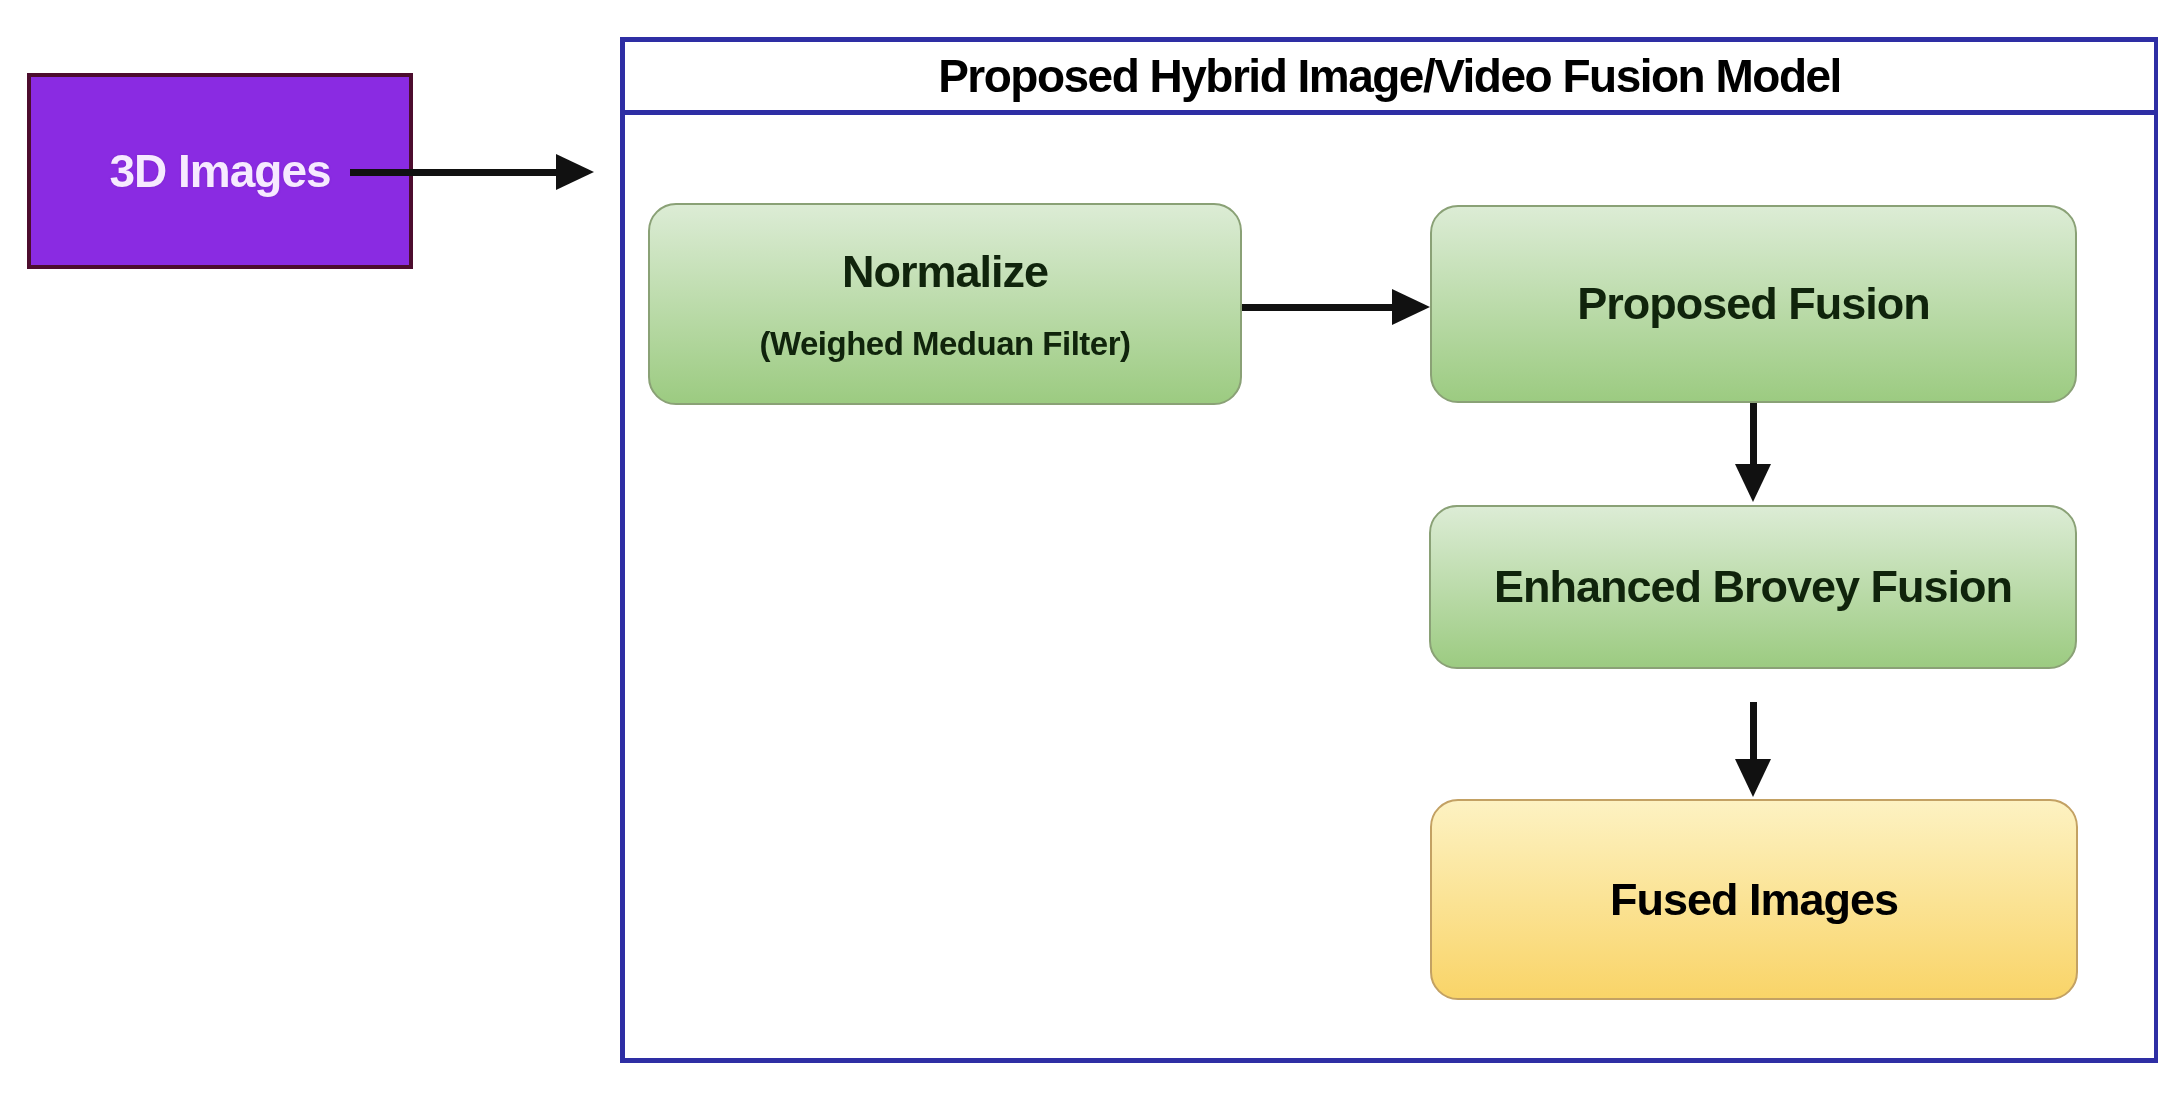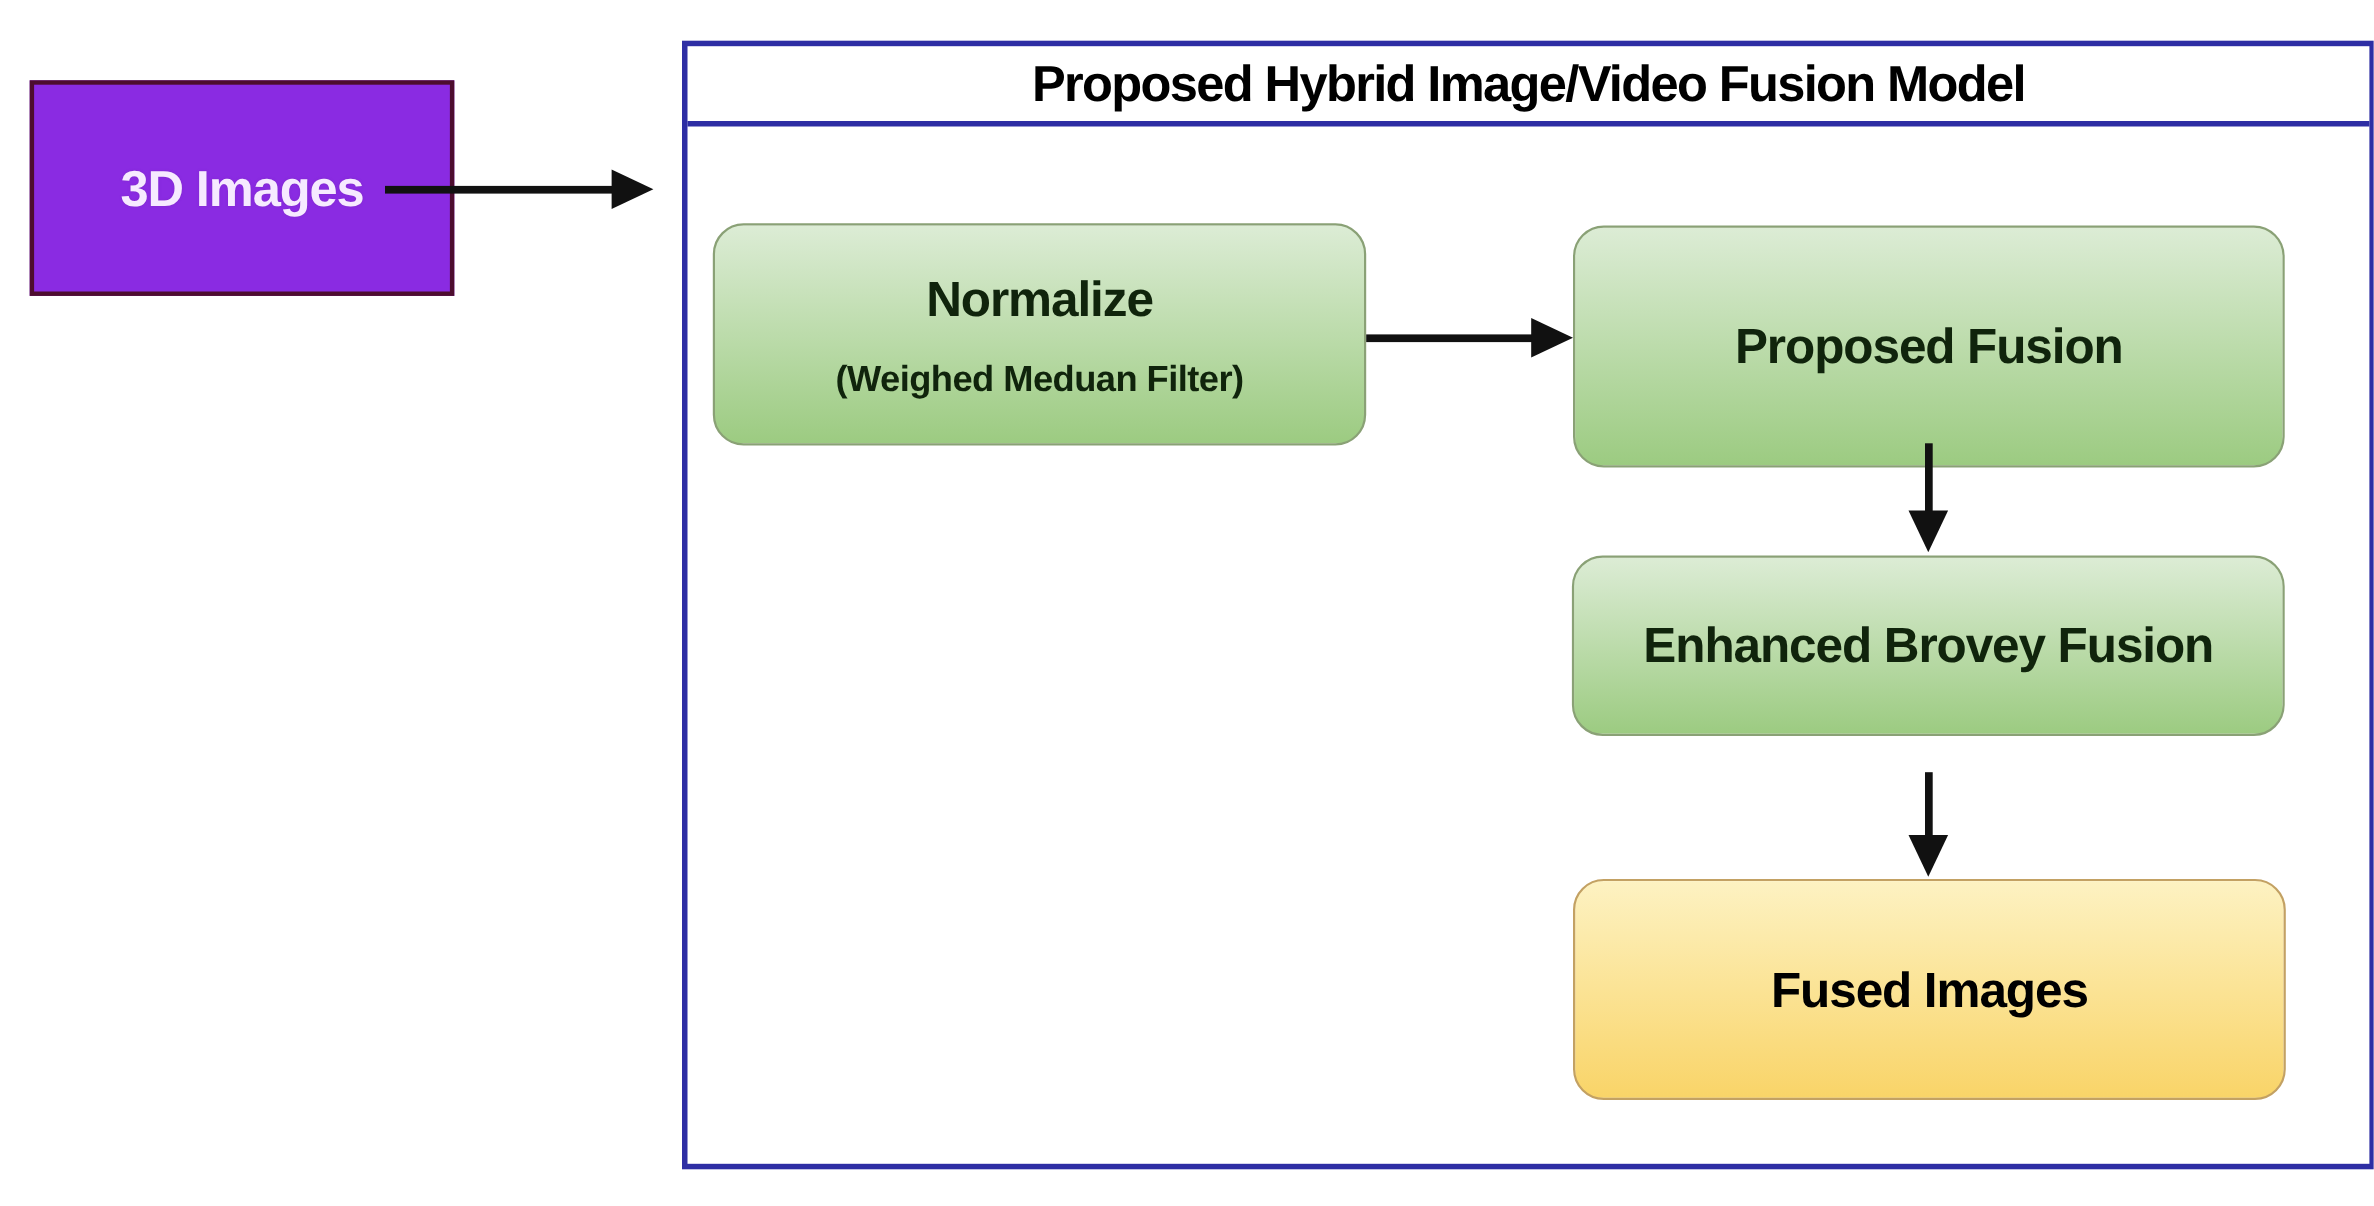--- a/index.html
+++ b/index.html
@@ -93,21 +93,21 @@
     letter-spacing: -1px;
   }
   .node .sublabel {
     font-size: 33px;
     font-weight: bold;
     letter-spacing: -0.5px;
     margin-top: 8px;
   }
 
   #node-normalize        { left: 648px;  top: 203px; width: 594px; height: 202px; }
-  #node-proposed-fusion  { left: 1430px; top: 205px; width: 647px; height: 220px; }
+  #node-proposed-fusion  { left: 1430px; top: 205px; width: 647px; height: 198px; }
   #node-enhanced-brovey  { left: 1429px; top: 505px; width: 648px; height: 164px; }
   #node-fused-image      { left: 1430px; top: 799px; width: 648px; height: 201px; }
 
   
   .arrow-shaft-h {
     position: absolute;
     height: 7px;
     background: var(--arrow-color);
   }
   .arrow-shaft-v {

